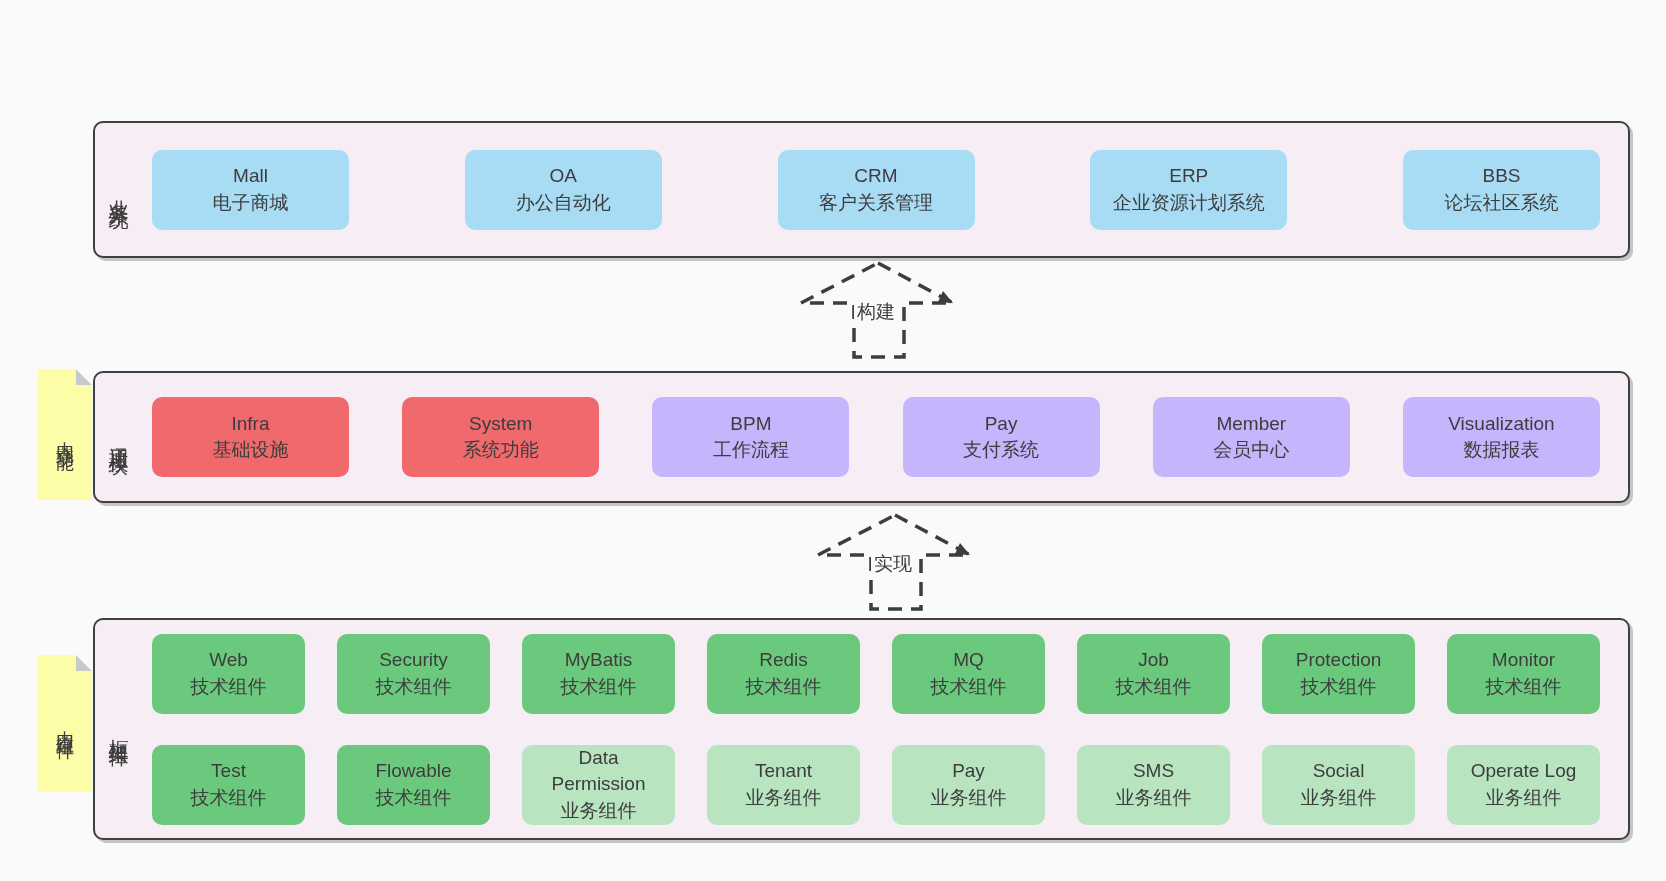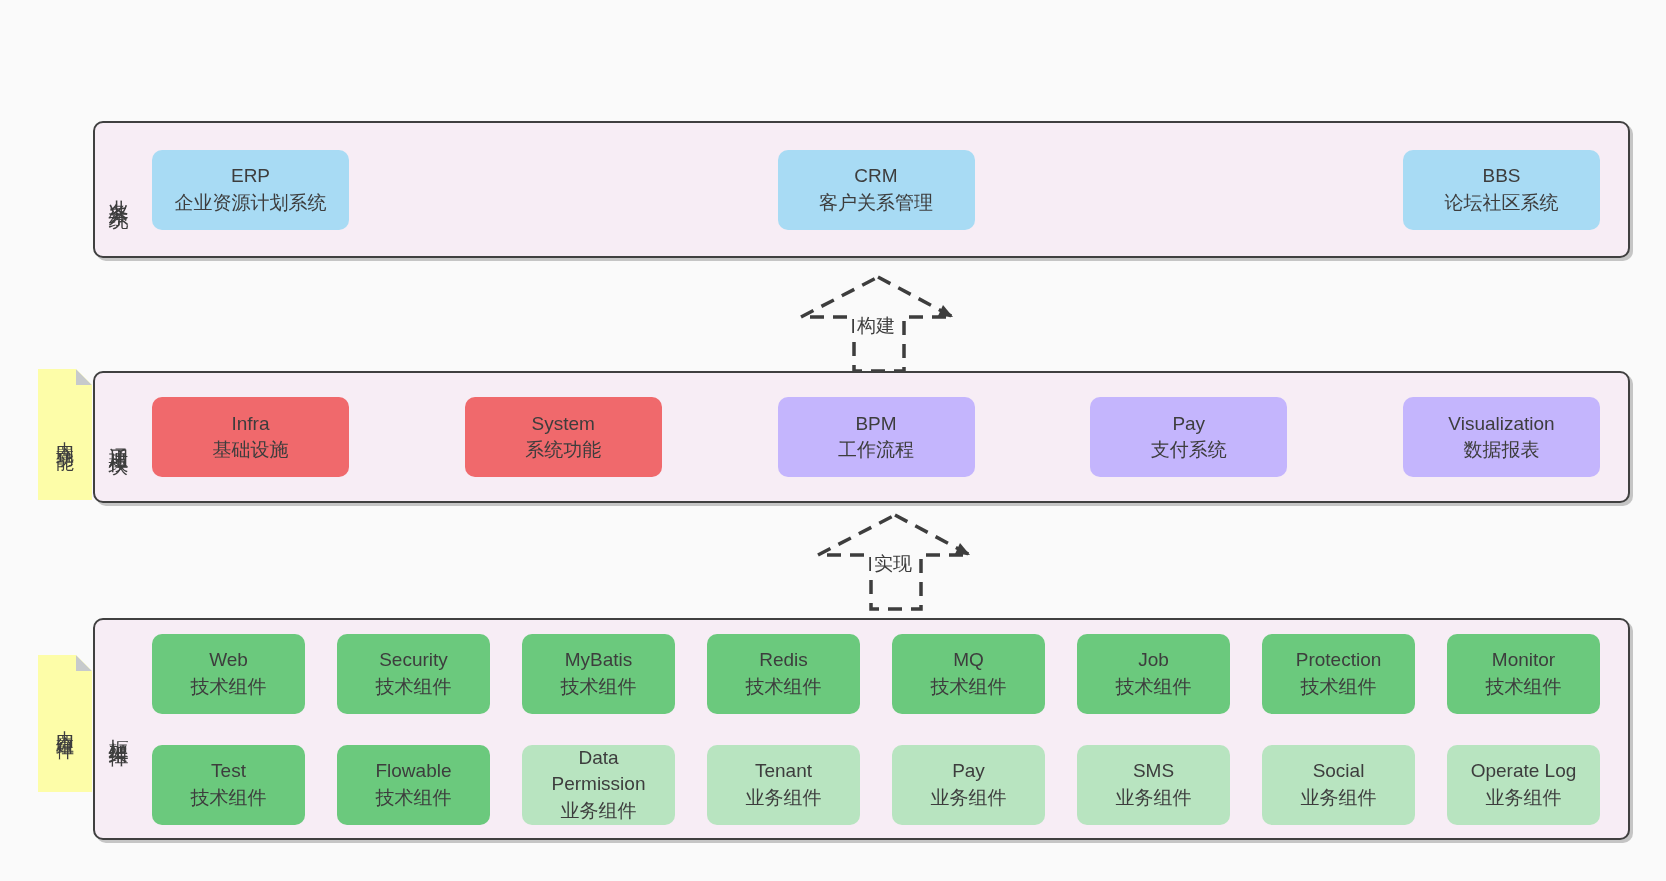--- a/index.html
+++ b/index.html
@@ -59,43 +59,51 @@
   .note .fold{
     position:absolute;top:0;right:0;width:16px;height:16px;
     background:#c7cacc;clip-path:polygon(0 0,100% 100%,0 100%);
   }
   .note-text{
     writing-mode:vertical-rl;text-orientation:upright;
     font-size:18px;letter-spacing:4px;color:#3d3d3d;white-space:nowrap;
   }
 
   .arrow{position:absolute;width:160px;height:100px;}
-  #arrow-build{left:796px;top:274px;}
+  #arrow-build{left:796px;top:260px;}
   #arrow-implement{left:813px;top:512px;font-family:Liberation Serif, serif;}
   .arrow svg{display:block;width:160px;height:100px;}
   .arrow-label{
     position:absolute;left:50%;top:52px;transform:translate(-50%,-50%);
     background:#fafafa;padding:1px 3px;font-size:19px;white-space:nowrap;
   }
 </style>
 </head>
 <body>
 
 <div class="layer" id="layer-business">
   <div class="layer-label">
     <span>业务系统</span>
   </div>
   <div class="layer-content">
     <div class="box wide blue">
+      <div>Mall</div>
+      <div>电子商城</div>
+    </div>
+    <div class="box wide blue">
+      <div>OA</div>
+      <div>办公自动化</div>
+    </div>
+    <div class="box wide blue">
+      <div>CRM</div>
+      <div>客户关系管理</div>
+    </div>
+    <div class="box wide blue">
       <div>ERP</div>
       <div>企业资源计划系统</div>
-    </div>
-    <div class="box wide blue">
-      <div>CRM</div>
-      <div>客户关系管理</div>
     </div>
     <div class="box wide blue">
       <div>BBS</div>
       <div>论坛社区系统</div>
     </div>
   </div>
 </div>
 
 <div class="arrow" id="arrow-build">
   <svg viewBox="0 0 160 100">
@@ -120,20 +128,24 @@
     </div>
     <div class="box wide pink">
       <div>BPM</div>
       <div>工作流程</div>
     </div>
     <div class="box wide pink">
       <div>Pay</div>
       <div>支付系统</div>
     </div>
     <div class="box wide pink">
+      <div>Member</div>
+      <div>会员中心</div>
+    </div>
+    <div class="box wide pink">
       <div>Visualization</div>
       <div>数据报表</div>
     </div>
   </div>
 </div>
 
 <div class="arrow" id="arrow-implement">
   <svg viewBox="0 0 160 100">
     <polygon points="82,3 157,43 108,43 108,97 58,97 58,43 5,43" fill="#fafafa" stroke="#3d3d3d" stroke-width="3.5" stroke-dasharray="14 9"></polygon>
     <polygon points="157,43 142,42 147,31" fill="#3d3d3d"></polygon>

